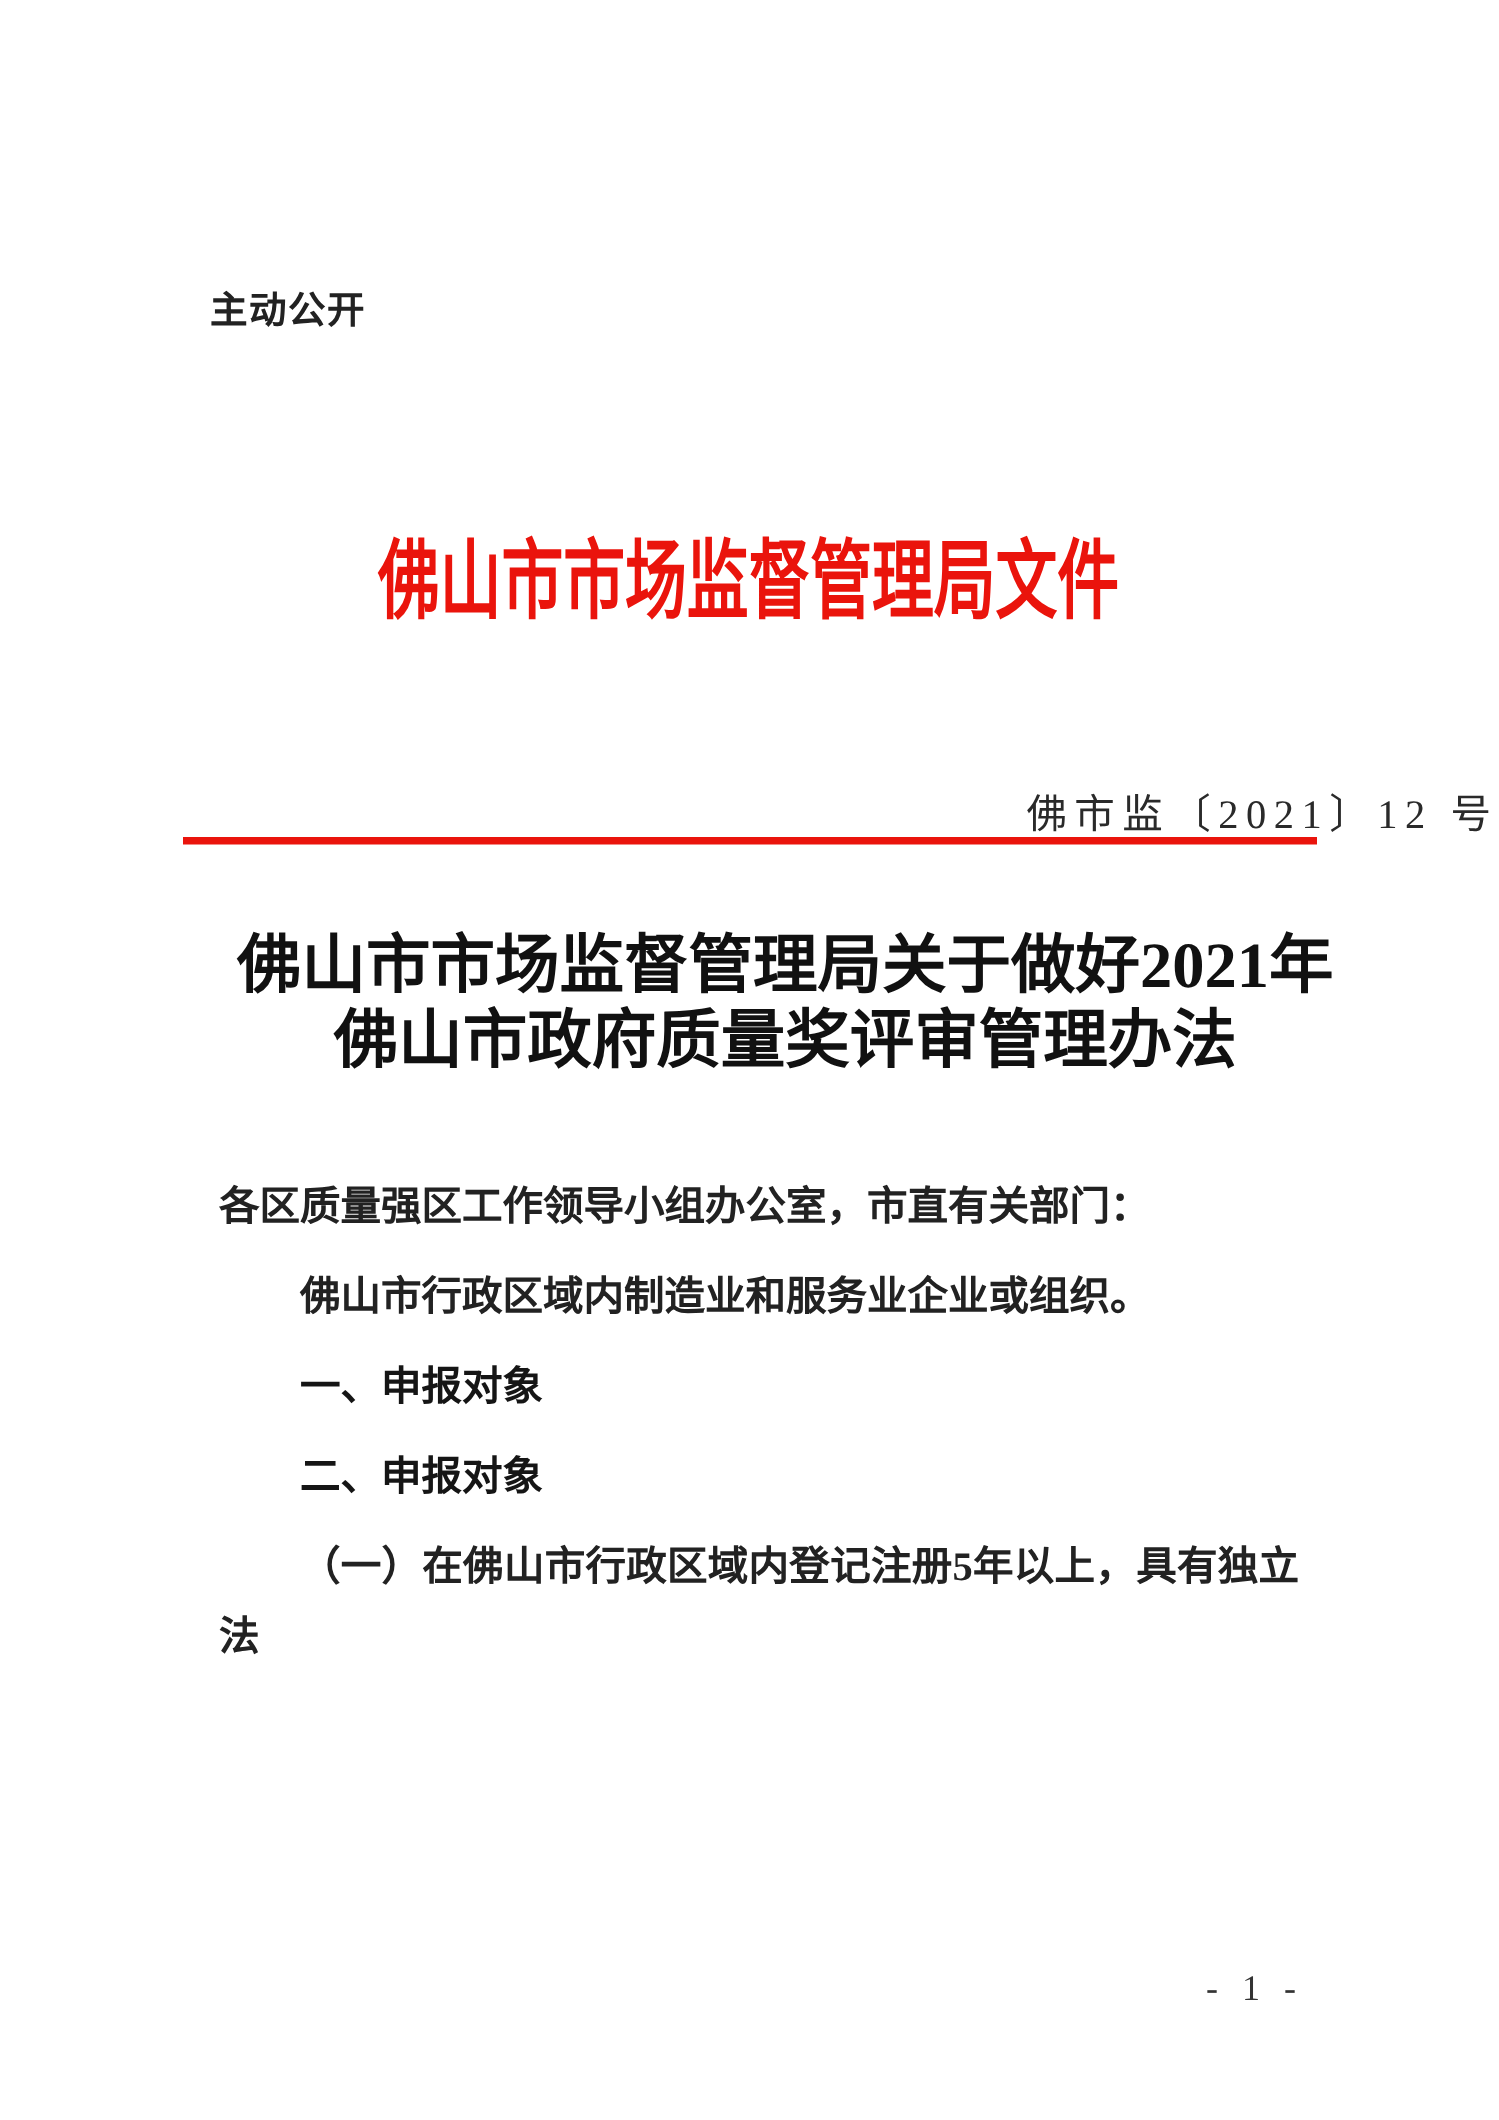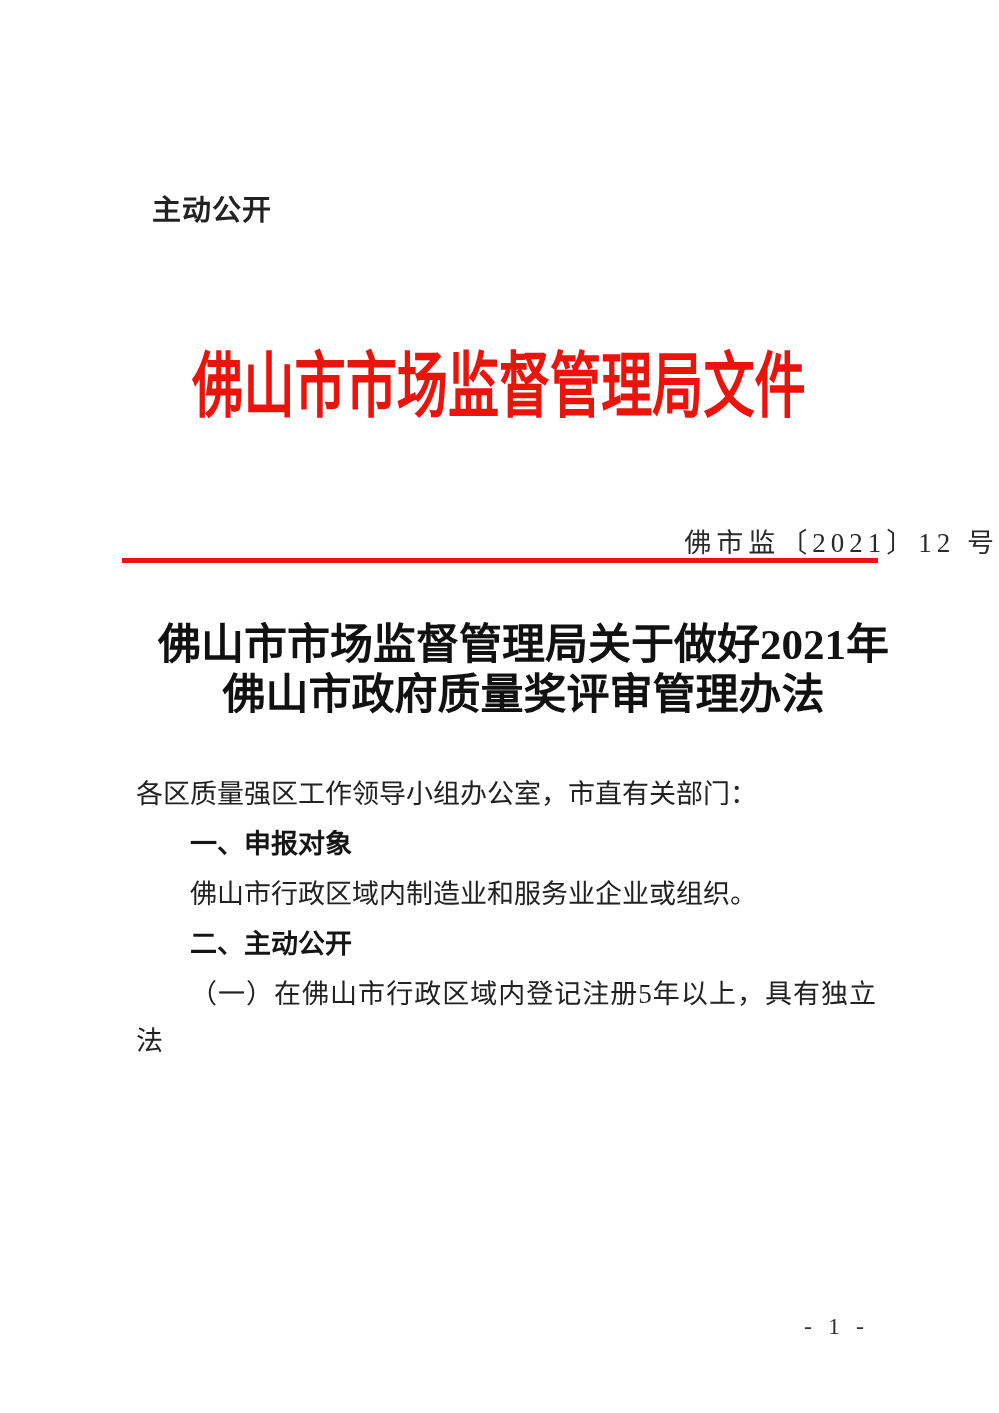--- a/index.html
+++ b/index.html
@@ -9,36 +9,36 @@
     width: 999px;
     height: 1413px;
     background: #ffffff;
     overflow: hidden;
     font-family: "Liberation Serif", "DejaVu Serif", serif;
     color: #1c1c1c;
   }
   .classification {
     position: absolute;
     top: 186px;
-    left: 152px;
+    left: 140px;
     font-family: "Liberation Sans", "DejaVu Sans", sans-serif;
     font-weight: bold;
-    font-size: 29px;
+    font-size: 25px;
     letter-spacing: 1px;
     color: #222222;
   }
   .agency-title {
     position: absolute;
     top: 340px;
     left: 0;
     width: 100%;
     text-align: center;
     color: #ea140c;
     font-weight: bold;
-    font-size: 72px;
+    font-size: 58px;
     line-height: 95px;
     white-space: nowrap;
   }
   .agency-title .squeeze {
     display: inline-block;
     transform: scaleX(0.71);
     transform-origin: 50% 50%;
   }
   .doc-number {
     position: absolute;
@@ -73,21 +73,21 @@
   .body-text {
     position: absolute;
     top: 768px;
     left: 133px;
     width: 746px;
     font-size: 27px;
     line-height: 47px;
     text-align: justify;
     color: #222222;
   }
-  .body-text p { margin: 3px; }
+  .body-text p { margin: 13px; font-weight: bold; }
   .indent { text-indent: 2em; }
   .section-heading {
     font-family: "Liberation Sans", "DejaVu Sans", sans-serif;
     font-weight: bold;
     color: #151515;
   }
   .page-number {
     position: absolute;
     top: 1313px;
     right: 130px;
@@ -111,21 +111,21 @@
 
   <div class="red-line"></div>
 
   <h2 class="doc-title">
     <span>佛山市市场监督管理局关于做好2021年</span><br>
     <span>佛山市政府质量奖评审管理办法</span>
   </h2>
 
   <div class="body-text">
     <p>各区质量强区工作领导小组办公室，市直有关部门：</p>
+    <p class="indent">佛山市行政区域内制造业和服务业企业或组织。</p>
     <p class="indent section-heading">一、申报对象</p>
-    <p class="indent">佛山市行政区域内制造业和服务业企业或组织。</p>
-    <p class="indent section-heading">二、主动公开</p>
+    <p class="indent section-heading">二、申报对象</p>
     <p class="indent">（一）在佛山市行政区域内登记注册5年以上，具有独立法</p>
   </div>
 
   <div class="page-number">- 1 -</div>
 
 </div>
 
 </body></html>

